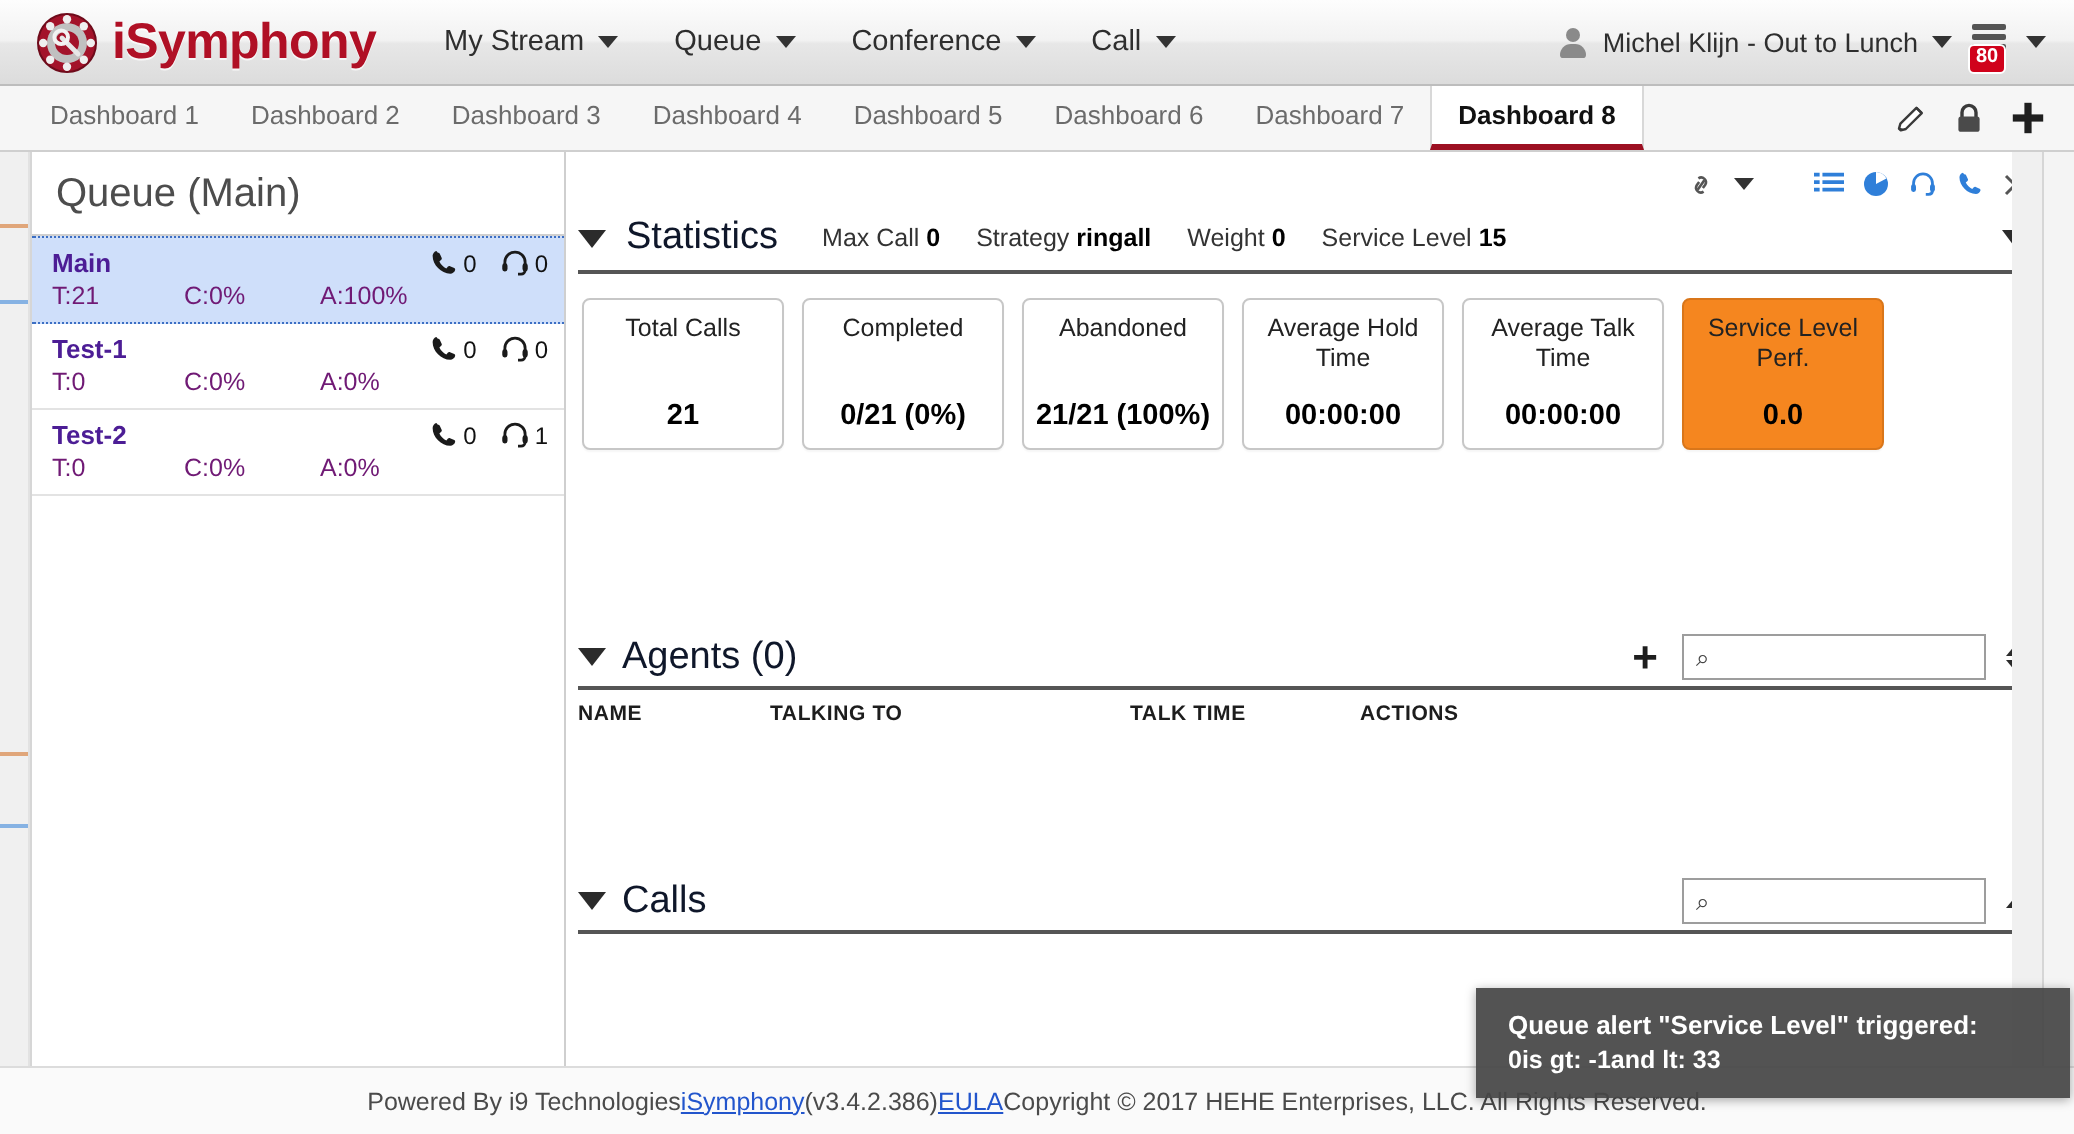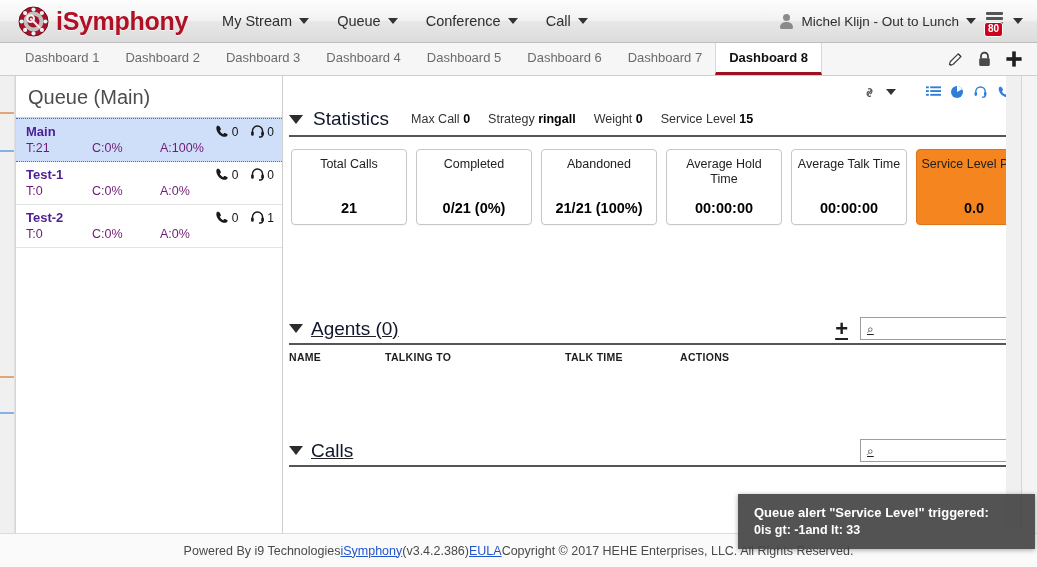--- a/index.html
+++ b/index.html
@@ -160,30 +160,30 @@
   .stat-inline b { color: #000; }
   .head-caret {
     margin-left: auto; width: 0; height: 0; border-left: 6px solid transparent;
     border-right: 6px solid transparent; border-top: 8px solid #2b2b2b; cursor: pointer;
   }
   .hr-line { height: 2px; background: #555; margin: 3px 8px 0 6px; }
 
   
   .cards { display: flex; gap: 9px; padding: 12px 8px 0 8px; }
   .card {
-    width: 116px; height: 76px; border: 1px solid #c7c7c7; border-radius: 4px;
+    width: 101px; height: 76px; border: 1px solid #c7c7c7; border-radius: 4px;
     background: #fff; display: flex; flex-direction: column;
     align-items: center; justify-content: space-between; padding: 7px 4px 8px;
     box-shadow: 0 1px 1px rgba(0,0,0,.04);
   }
   .card.alert { background: #f5861f; border-color: #d9761a; }
   .card-label { font-size: 12.5px; color: #222; text-align: center; line-height: 15px; }
   .card-value { font-size: 14.5px; font-weight: bold; color: #000; text-align:center; line-height:16px; }
   .card-value.two-line { font-size: 14.5px; }
-  .sec-head-row { display: flex; align-items: center; padding: 0 8px 0 6px; gap: 8px; text-decoration: underline; }
+  .sec-head-row { display: flex; align-items: center; padding: 0 8px 0 6px; gap: 8px; }
   .plus-btn {
     font-size: 22px; line-height: 18px; font-weight: bold; color: #1e1e1e;
     cursor: pointer; margin-left: auto; padding: 0 4px;
   }
   .search-box {
     width: 152px; height: 23px; border: 1px solid #9d9d9d; background: #fff;
     display: flex; align-items: center; padding: 0 6px; gap: 5px;
   }
   .search-box input {
     border: none; outline: none; font-size: 12px; width: 100%;

